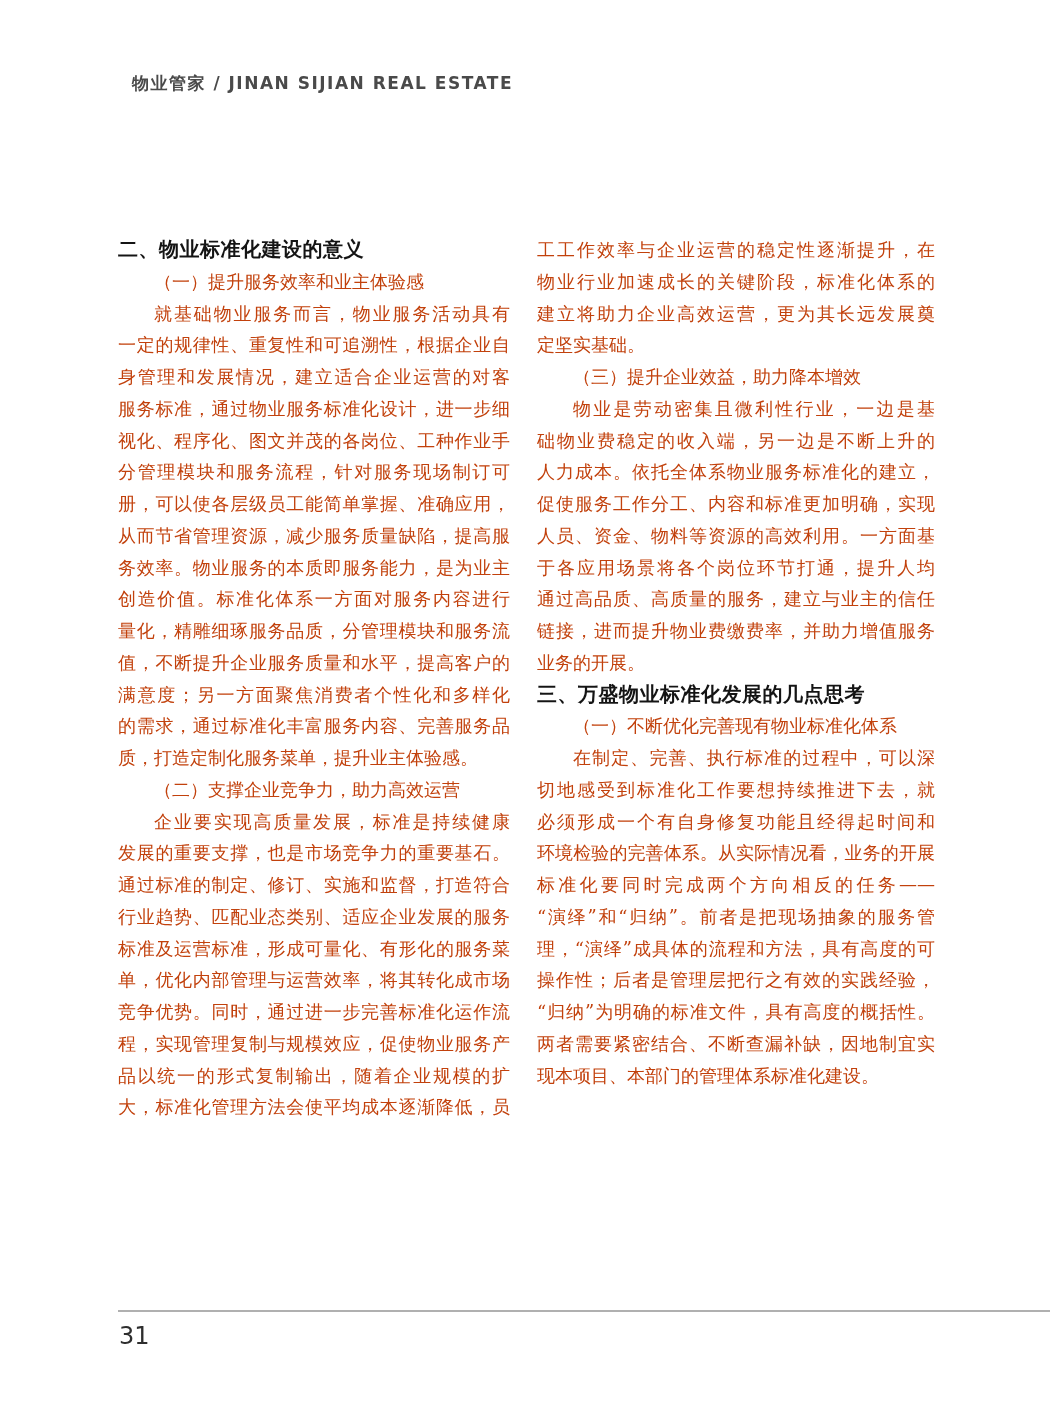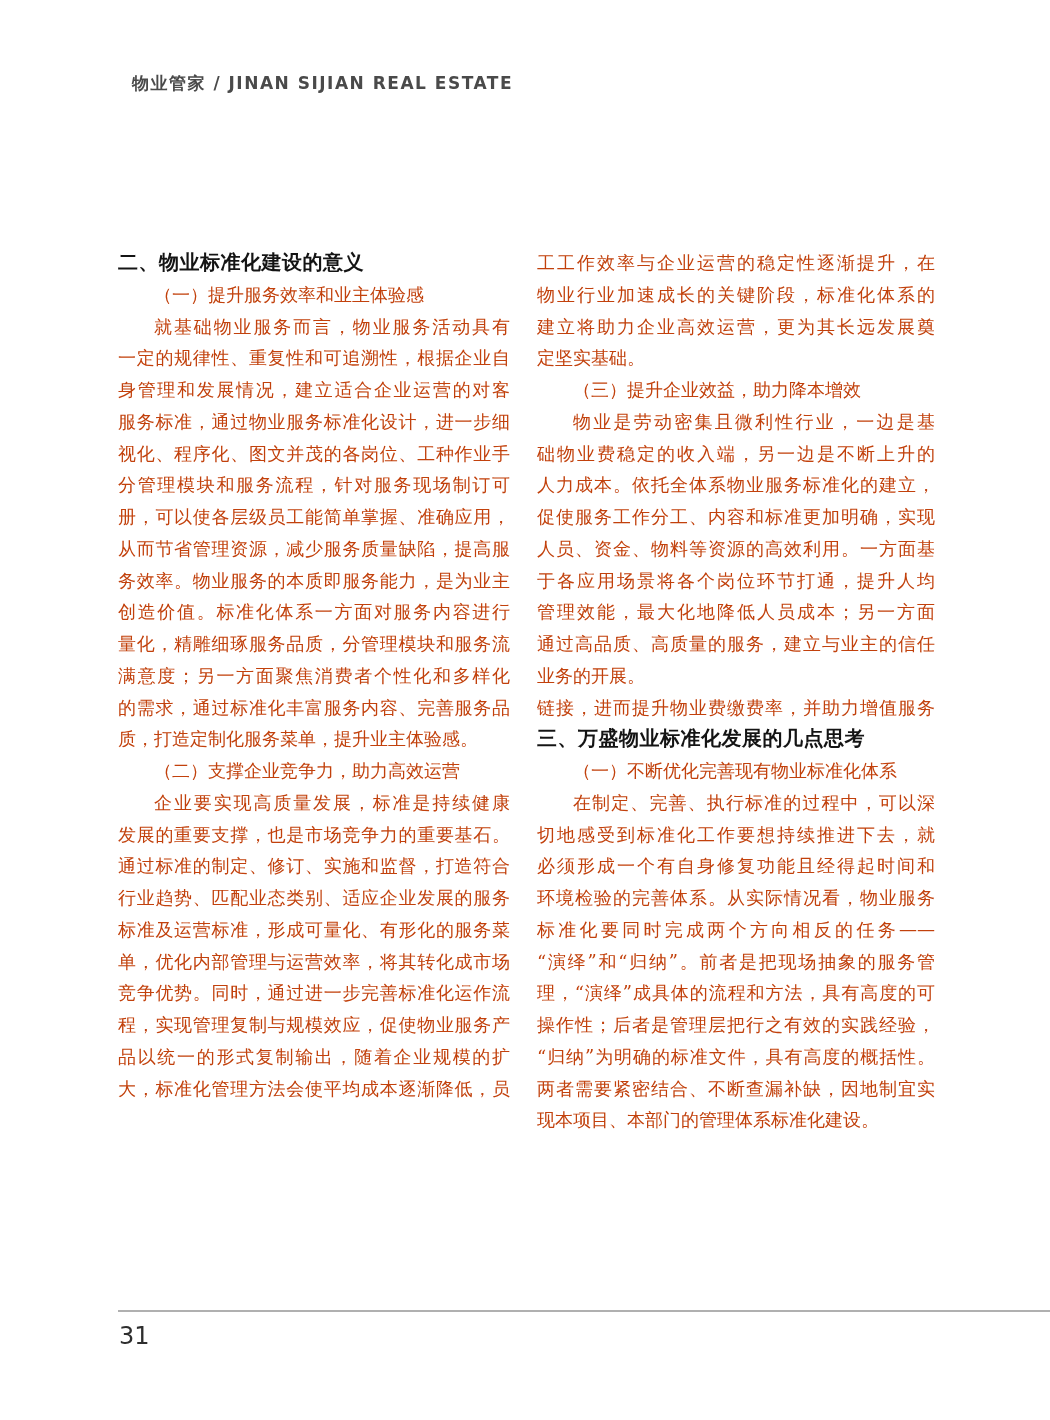--- a/index.html
+++ b/index.html
@@ -17,21 +17,21 @@
     top: 72px;
     font-family: "DejaVu Sans", "Liberation Sans", sans-serif;
     font-weight: bold;
     font-size: 17px;
     color: #4a4a4a;
     letter-spacing: 1.5px;
     white-space: nowrap;
   }
   .column {
     position: absolute;
-    top: 247px;
+    top: 234px;
   }
   .column.left  { left: 118px; width: 392px; }
   .column.right { left: 537px; width: 398px; }
   .line {
     height: 31.75px;
     line-height: 31.75px;
     font-size: 18px;
     color: #c2410c;
     overflow: hidden;
     white-space: nowrap;
@@ -78,20 +78,21 @@
     <div class="line j">一定的规律性、重复性和可追溯性，根据企业自</div>
     <div class="line j">身管理和发展情况，建立适合企业运营的对客</div>
     <div class="line j">服务标准，通过物业服务标准化设计，进一步细</div>
     <div class="line j">视化、程序化、图文并茂的各岗位、工种作业手</div>
     <div class="line j">分管理模块和服务流程，针对服务现场制订可</div>
     <div class="line j">册，可以使各层级员工能简单掌握、准确应用，</div>
     <div class="line j">从而节省管理资源，减少服务质量缺陷，提高服</div>
     <div class="line j">务效率。物业服务的本质即服务能力，是为业主</div>
     <div class="line j">创造价值。标准化体系一方面对服务内容进行</div>
     <div class="line j">量化，精雕细琢服务品质，分管理模块和服务流程</div>
+    <div class="line j">值，不断提升企业服务质量和水平，提高客户的</div>
     <div class="line j">满意度；另一方面聚焦消费者个性化和多样化</div>
     <div class="line j">的需求，通过标准化丰富服务内容、完善服务品</div>
     <div class="line end">质，打造定制化服务菜单，提升业主体验感。</div>
     <div class="line sub">（二）支撑企业竞争力，助力高效运营</div>
     <div class="line first">企业要实现高质量发展，标准是持续健康</div>
     <div class="line j">发展的重要支撑，也是市场竞争力的重要基石。</div>
     <div class="line j">通过标准的制定、修订、实施和监督，打造符合</div>
     <div class="line j">行业趋势、匹配业态类别、适应企业发展的服务</div>
     <div class="line j">标准及运营标准，形成可量化、有形化的服务菜</div>
     <div class="line j">单，优化内部管理与运营效率，将其转化成市场</div>
@@ -106,30 +107,29 @@
     <div class="line j">物业行业加速成长的关键阶段，标准化体系的</div>
     <div class="line j">建立将助力企业高效运营，更为其长远发展奠</div>
     <div class="line end">定坚实基础。</div>
     <div class="line sub">（三）提升企业效益，助力降本增效</div>
     <div class="line first">物业是劳动密集且微利性行业，一边是基</div>
     <div class="line j">础物业费稳定的收入端，另一边是不断上升的</div>
     <div class="line j">人力成本。依托全体系物业服务标准化的建立，</div>
     <div class="line j">促使服务工作分工、内容和标准更加明确，实现</div>
     <div class="line j">人员、资金、物料等资源的高效利用。一方面基</div>
     <div class="line j">于各应用场景将各个岗位环节打通，提升人均</div>
-    <div class="line j">管理效能，最大化地降低人员成本；另一方面</div>
     <div class="line j">通过高品质、高质量的服务，建立与业主的信任</div>
+    <div class="line j">链接，进而提升物业费缴费率，并助力增值服务</div>
     <div class="line end">业务的开展。</div>
-    <div class="line j">链接，进而提升物业费缴费率，并助力增值服务</div>
     <div class="line h">三、万盛物业标准化发展的几点思考</div>
     <div class="line sub">（一）不断优化完善现有物业标准化体系</div>
     <div class="line first">在制定、完善、执行标准的过程中，可以深</div>
     <div class="line j">切地感受到标准化工作要想持续推进下去，就</div>
     <div class="line j">必须形成一个有自身修复功能且经得起时间和</div>
-    <div class="line j">环境检验的完善体系。从实际情况看，物业服务</div>
+    <div class="line j">环境检验的完善体系。从实际情况看，业务的开展</div>
     <div class="line j">标准化要同时完成两个方向相反的任务——</div>
     <div class="line j">“演绎”和“归纳”。前者是把现场抽象的服务管</div>
     <div class="line j">理，“演绎”成具体的流程和方法，具有高度的可</div>
     <div class="line j">操作性；后者是管理层把行之有效的实践经验，</div>
     <div class="line j">“归纳”为明确的标准文件，具有高度的概括性。</div>
     <div class="line j">两者需要紧密结合、不断查漏补缺，因地制宜实</div>
     <div class="line end">现本项目、本部门的管理体系标准化建设。</div>
   </div>
 
 <div class="footer-rule"></div>

